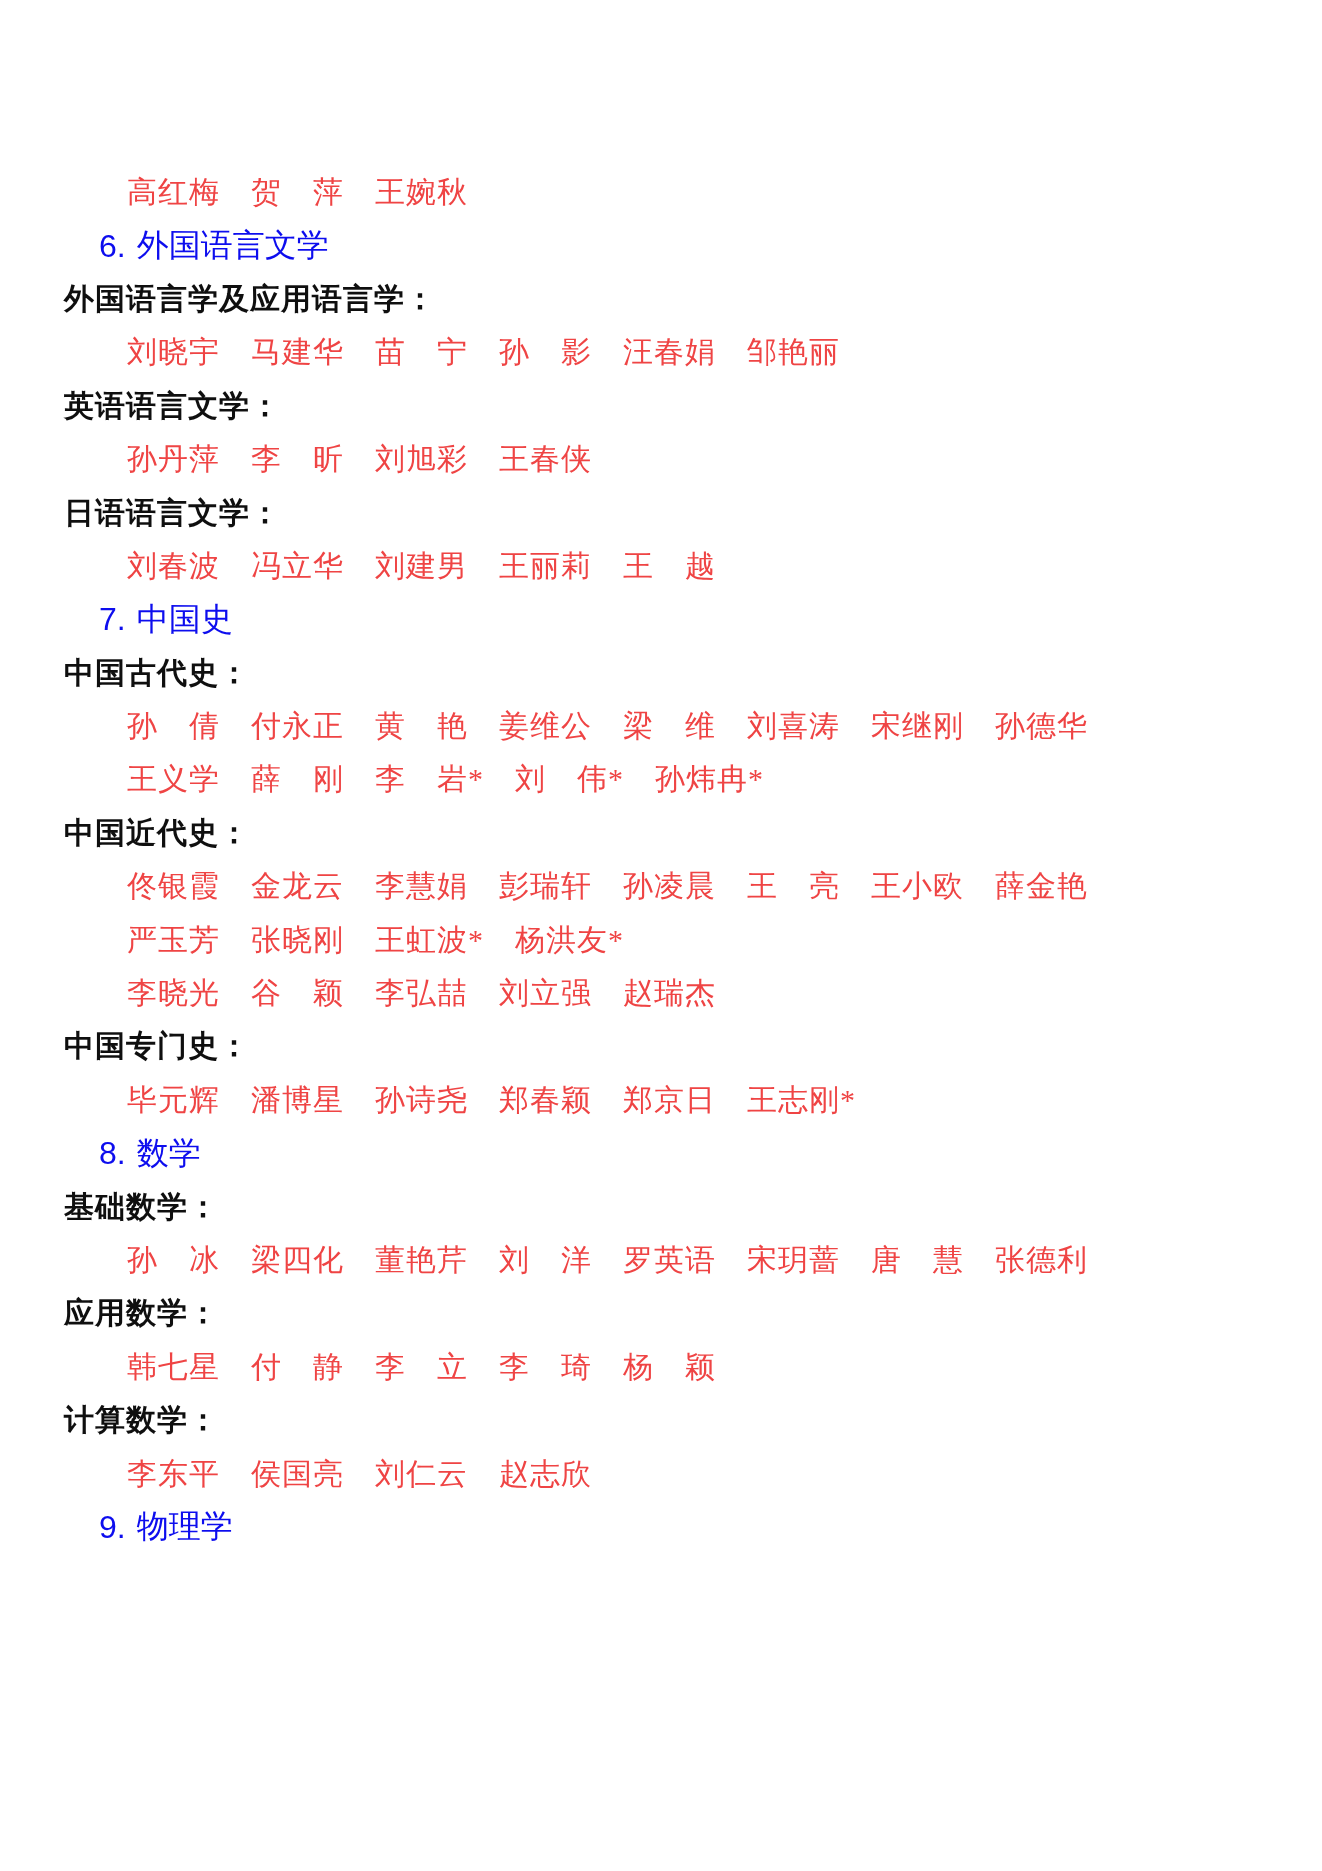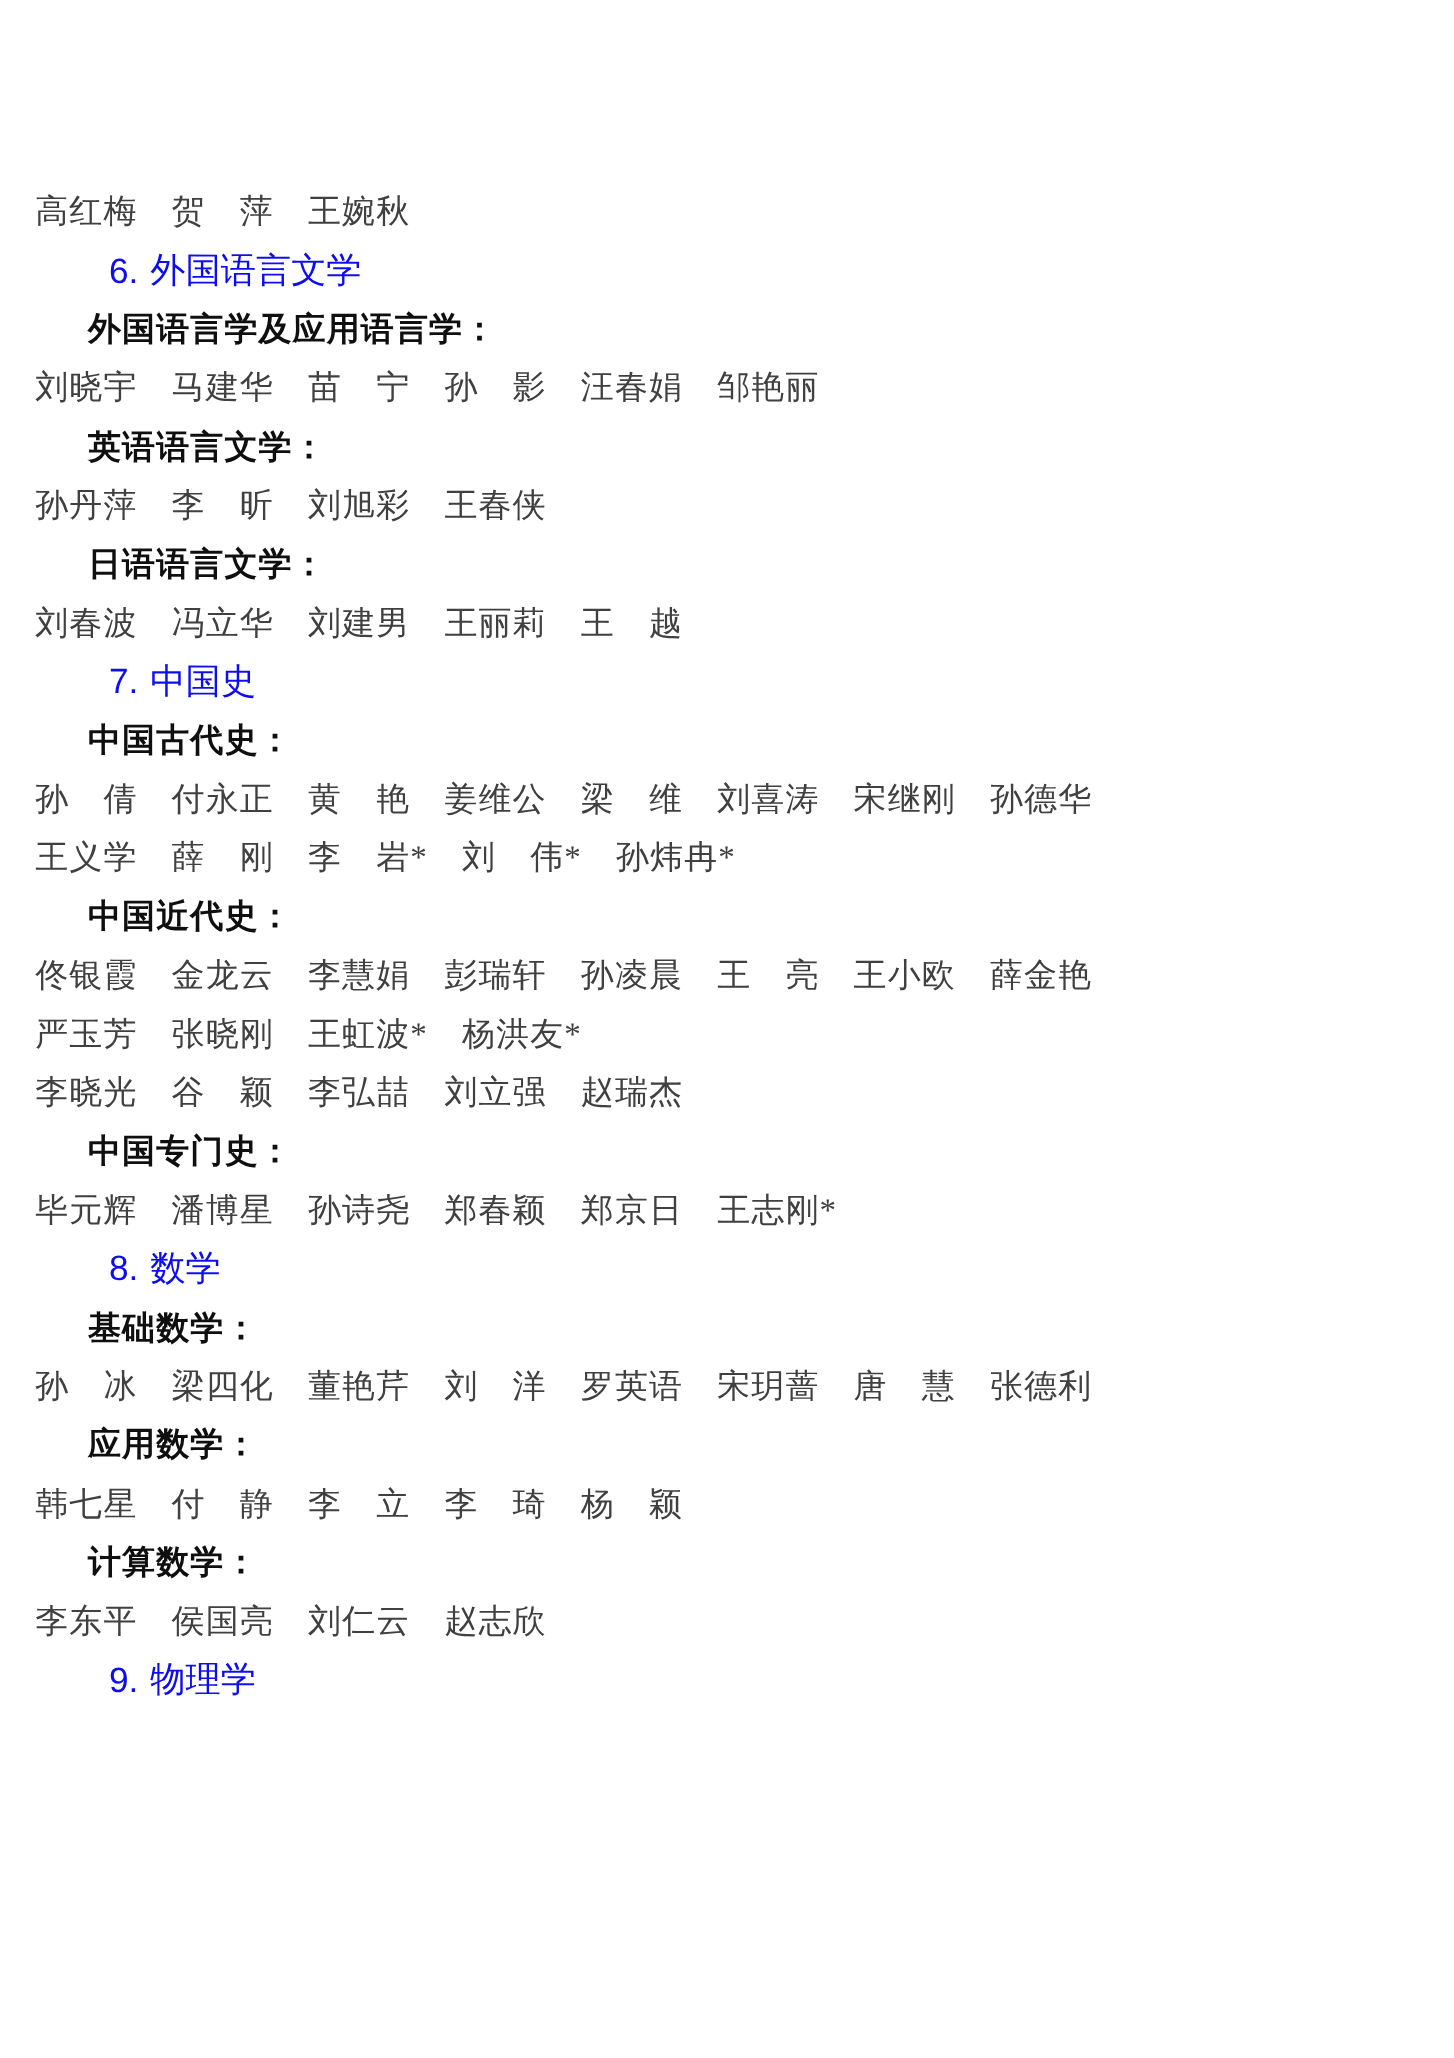--- a/index.html
+++ b/index.html
@@ -20,28 +20,28 @@
     left: 0;
     right: 0;
   }
   .line {
     height: 53.4px;
     display: flex;
     align-items: center;
     white-space: pre;
   }
   .line.names {
+    padding-left: 127px;
     font-family: "Liberation Serif", serif;
     font-size: 30px;
-    color: #404040;
+    color: #ef4444;
     letter-spacing: 1px;
-    margin-left: 32px;
   }
   .line.subhead {
-    padding-left: 80px;
+    padding-left: 64px;
     font-family: "Liberation Serif", serif;
     font-size: 30px;
     font-weight: bold;
     color: #0f0f0f;
     letter-spacing: 1px;
   }
   .line.section {
     padding-left: 99px;
     font-family: "Liberation Sans", sans-serif;
     font-size: 32px;

